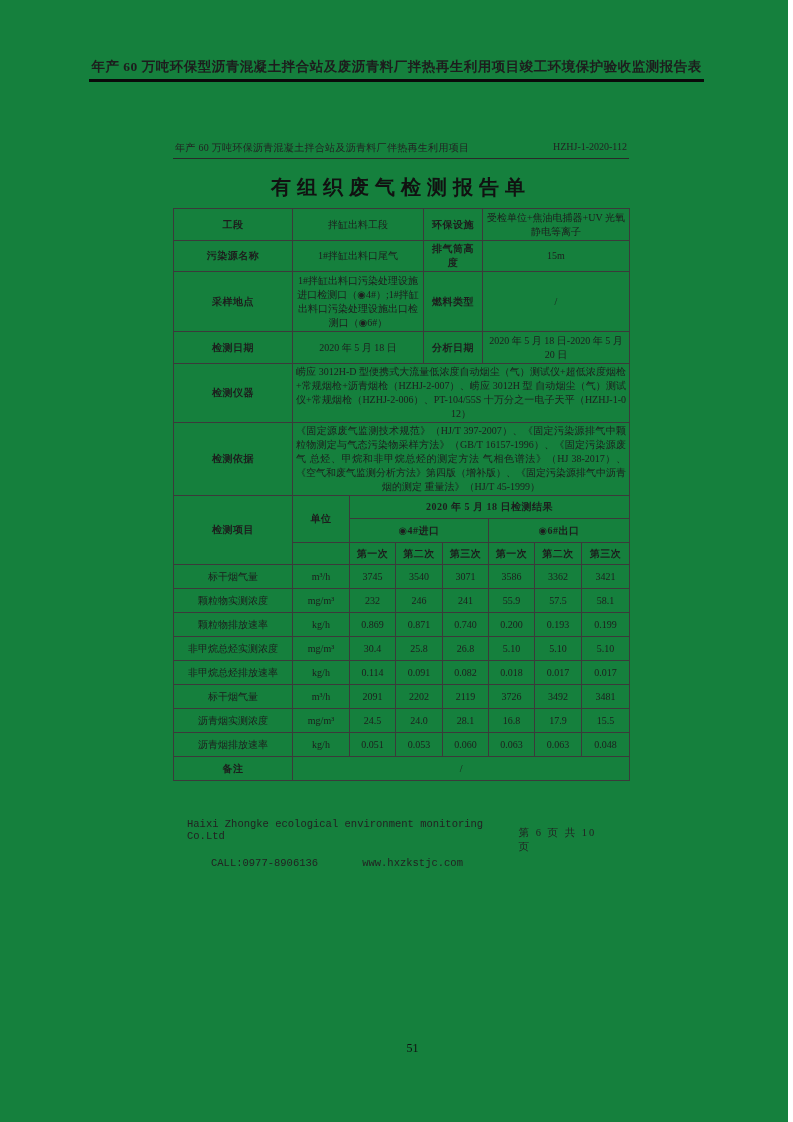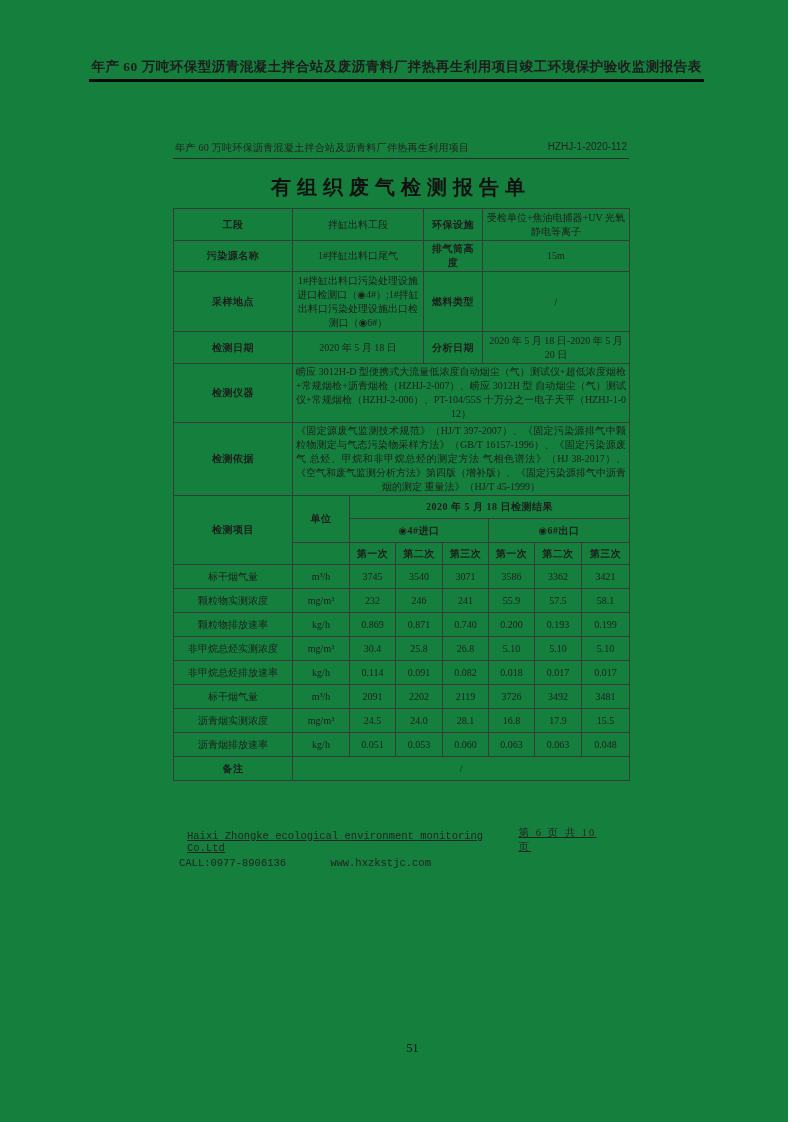--- a/index.html
+++ b/index.html
@@ -16,41 +16,41 @@
     display:inline-block;font-size:13.5px;font-weight:600;letter-spacing:.5px;
     padding:0 2px 3px 2px;border-bottom:3px solid #0a0a0a;white-space:nowrap;
   }
   
   .content{position:absolute;left:173px;top:141px;width:456px;}
   .doc-header{
     display:flex;justify-content:space-between;align-items:flex-start;
     font-size:10px;color:#222;padding:0 2px 3px 2px;border-bottom:1.5px solid #2a2a2a;
   }
   .doc-header .left{letter-spacing:.3px;}
-  .doc-header .right{font-family:Liberation Sans, sans-serif;}
+  .doc-header .right{font-family:Liberation Serif, serif;}
   .report-title{
     margin-top:15px;text-align:center;font-size:20px;font-weight:bold;
     letter-spacing:6px;color:#111;
   }
   
   table{border-collapse:collapse;table-layout:fixed;width:456px;margin-top:7px;}
   table.results{margin-top:-1px;}
   td{
     border:1px solid #3a3a3a;font-size:10px;text-align:center;vertical-align:middle;
     padding:1px 3px;line-height:1.4;color:#1d1d1d;word-break:break-all;
   }
   td.lbl{font-weight:bold;letter-spacing:.5px;}
   td.just{text-align:justify;text-align-last:center;margin-top:46px;}
   
   .footer{
     margin-top:24px;font-family:"Liberation Mono","DejaVu Sans Mono",monospace;
     font-size:10.5px;color:#222;
   }
-  .footer .row1{display:flex;justify-content:space-between;align-items:flex-end;padding-left:14px;text-decoration:underline;}
-  .footer .row2{display:flex;gap:44px;padding-left:6px;margin-top:3px;}
+  .footer .row1{display:flex;justify-content:space-between;align-items:center;padding-left:14px;}
+  .footer .row2{display:flex;gap:44px;padding-left:6px;margin-top:3px;margin-left:32px;}
   .footer .pageinfo{font-family:"Liberation Serif",serif;font-size:10.5px;letter-spacing:2px;padding-right:18px;margin-top:21px;}
   .page-number{
     position:absolute;left:16px;top:1041px;width:793px;text-align:center;
     font-size:12px;color:#111;
   }
 </style>
 </head>
 <body>
 
 <div class="page">

